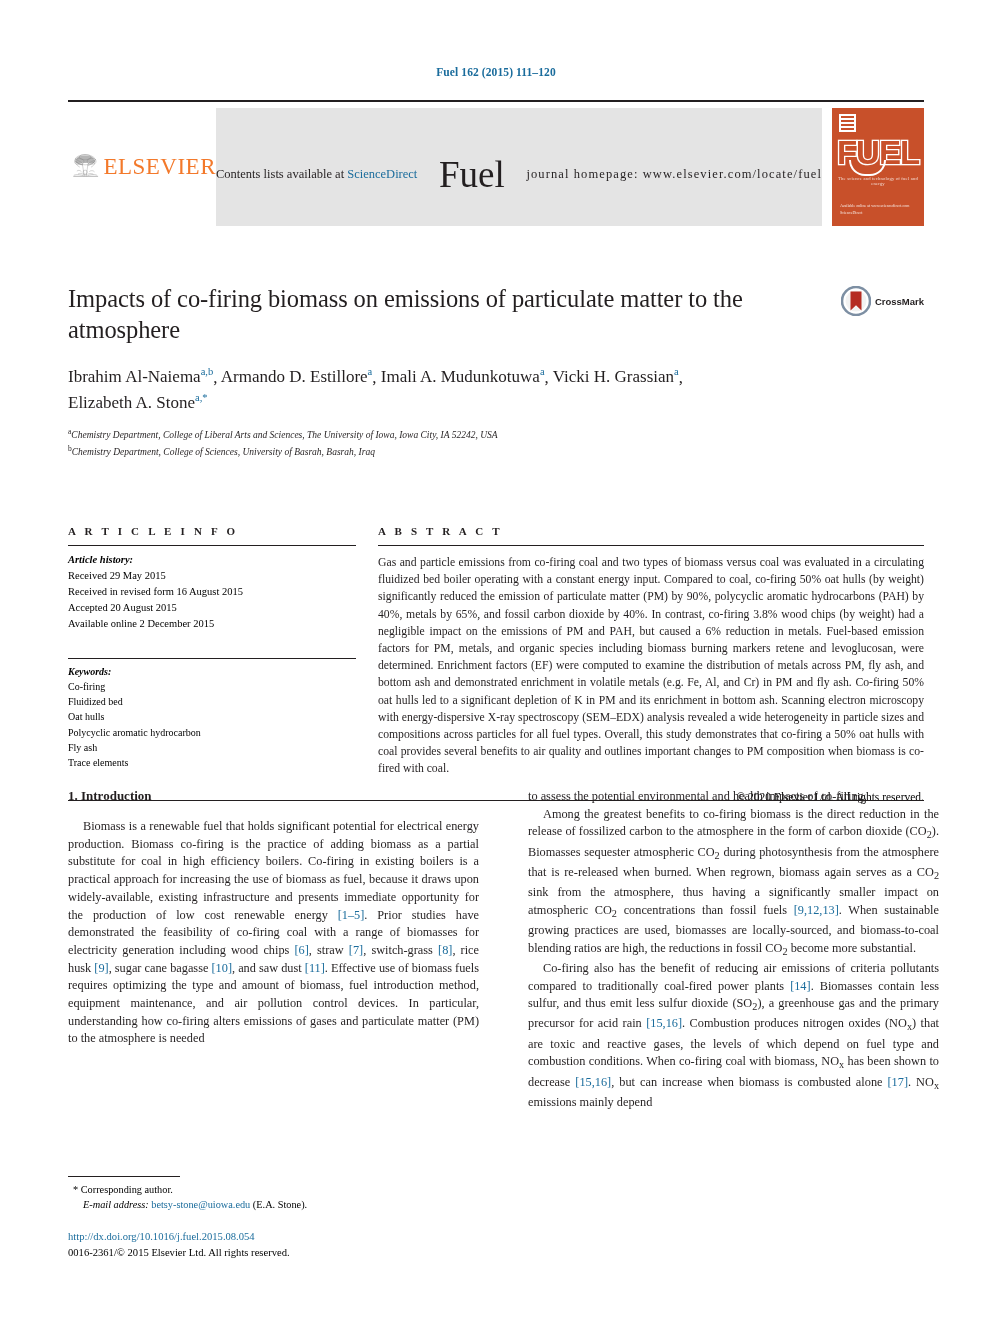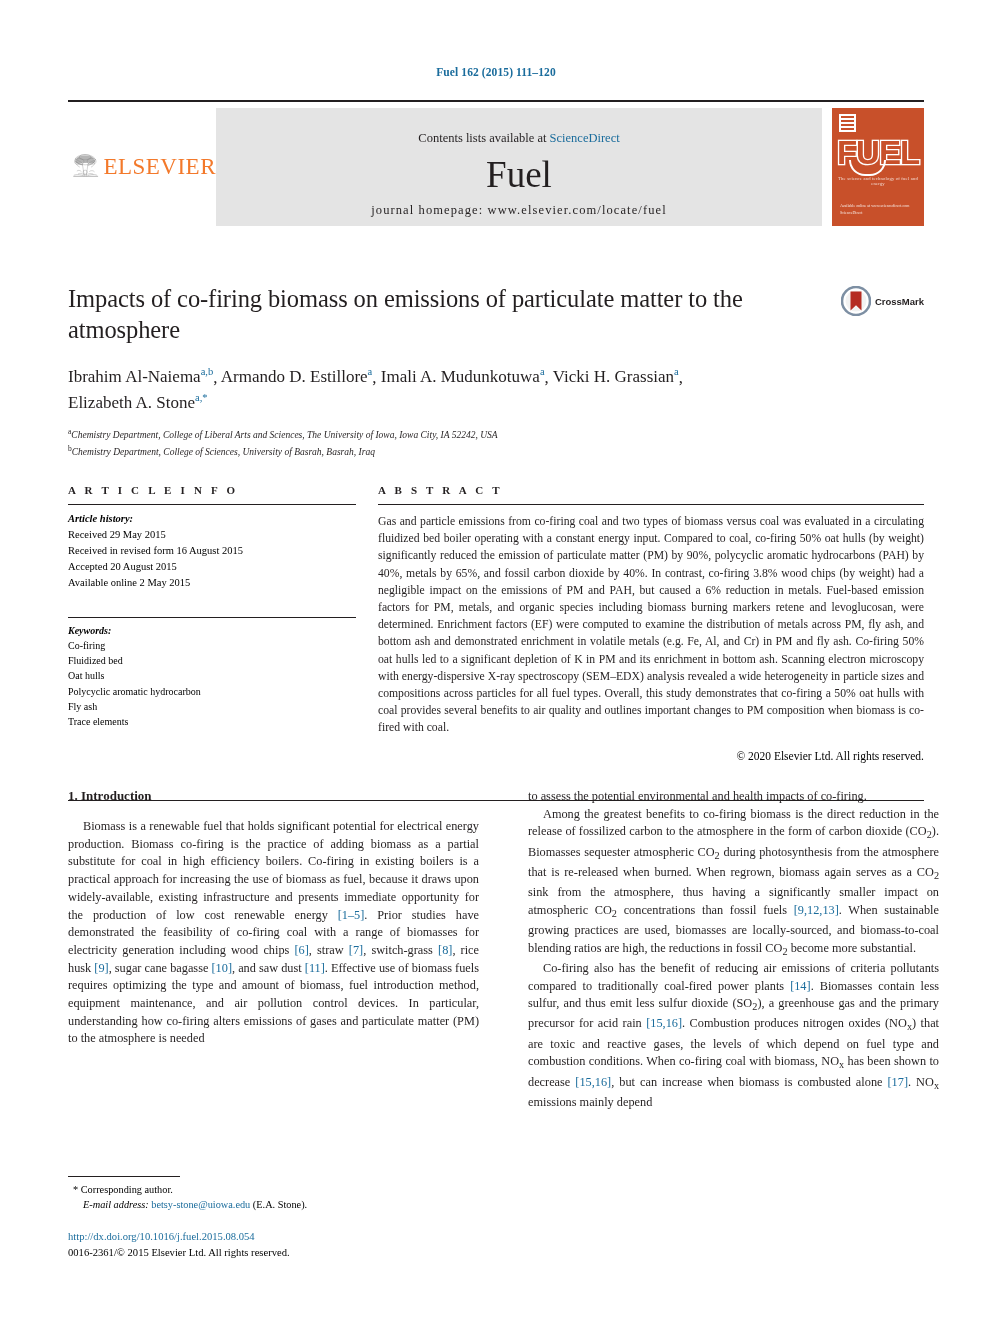--- a/index.html
+++ b/index.html
@@ -66,21 +66,20 @@
     color: #f3792b;
     font-size: 23px;
     letter-spacing: .5px;
     line-height: 1;
     margin-top: 1px;
   }
   .contents-band {
     flex: 1 1 auto;
     background: #e4e4e4;
     display: flex;
-    flex-direction: column;
     align-items: center;
     justify-content: space-between;
     padding: 23px 0 8px 0;
   }
   .contents-line {
     font-size: 12.5px;
     color: #231f20;
   }
   .sciencedirect-link {
     color: #1a6c9c;
@@ -211,20 +210,21 @@
   .col-info { width: 288px; flex: 0 0 288px; }
   .col-abstract { flex: 1 1 auto; padding-left: 22px; }
 
   .sec-head {
     font-family: "Liberation Serif", serif;
     font-size: 11px;
     font-weight: bold;
     letter-spacing: 3.2px;
     color: #231f20;
     margin-bottom: 8px;
+    margin-top: 41px;
   }
   .hr-thin { border-top: 1.3px solid #231f20; }
   .hr-dbl { border-top: 1.3px solid #231f20; }
 
   .history {
     padding-top: 6px;
     font-size: 10.5px;
     line-height: 1.52;
   }
   .history-title { font-style: italic; font-weight: bold; }
@@ -402,21 +402,21 @@
   <div class="info-abstract">
 
     <div class="col-info">
       <div class="sec-head">A R T I C L E  I N F O</div>
       <div class="hr-thin"></div>
       <div class="history">
         <div class="history-title">Article history:</div>
         <div>Received 29 May 2015</div>
         <div>Received in revised form 16 August 2015</div>
         <div>Accepted 20 August 2015</div>
-        <div>Available online 2 May 2015</div>
+        <div>Available online 2 December 2015</div>
       </div>
       <div class="kw-block">
         <div class="hr-thin" style="margin-bottom:5px"></div>
         <div class="kw-title">Keywords:</div>
         <div>Co-firing</div>
         <div>Fluidized bed</div>
         <div>Oat hulls</div>
         <div>Polycyclic aromatic hydrocarbon</div>
         <div>Fly ash</div>
         <div>Trace elements</div>

